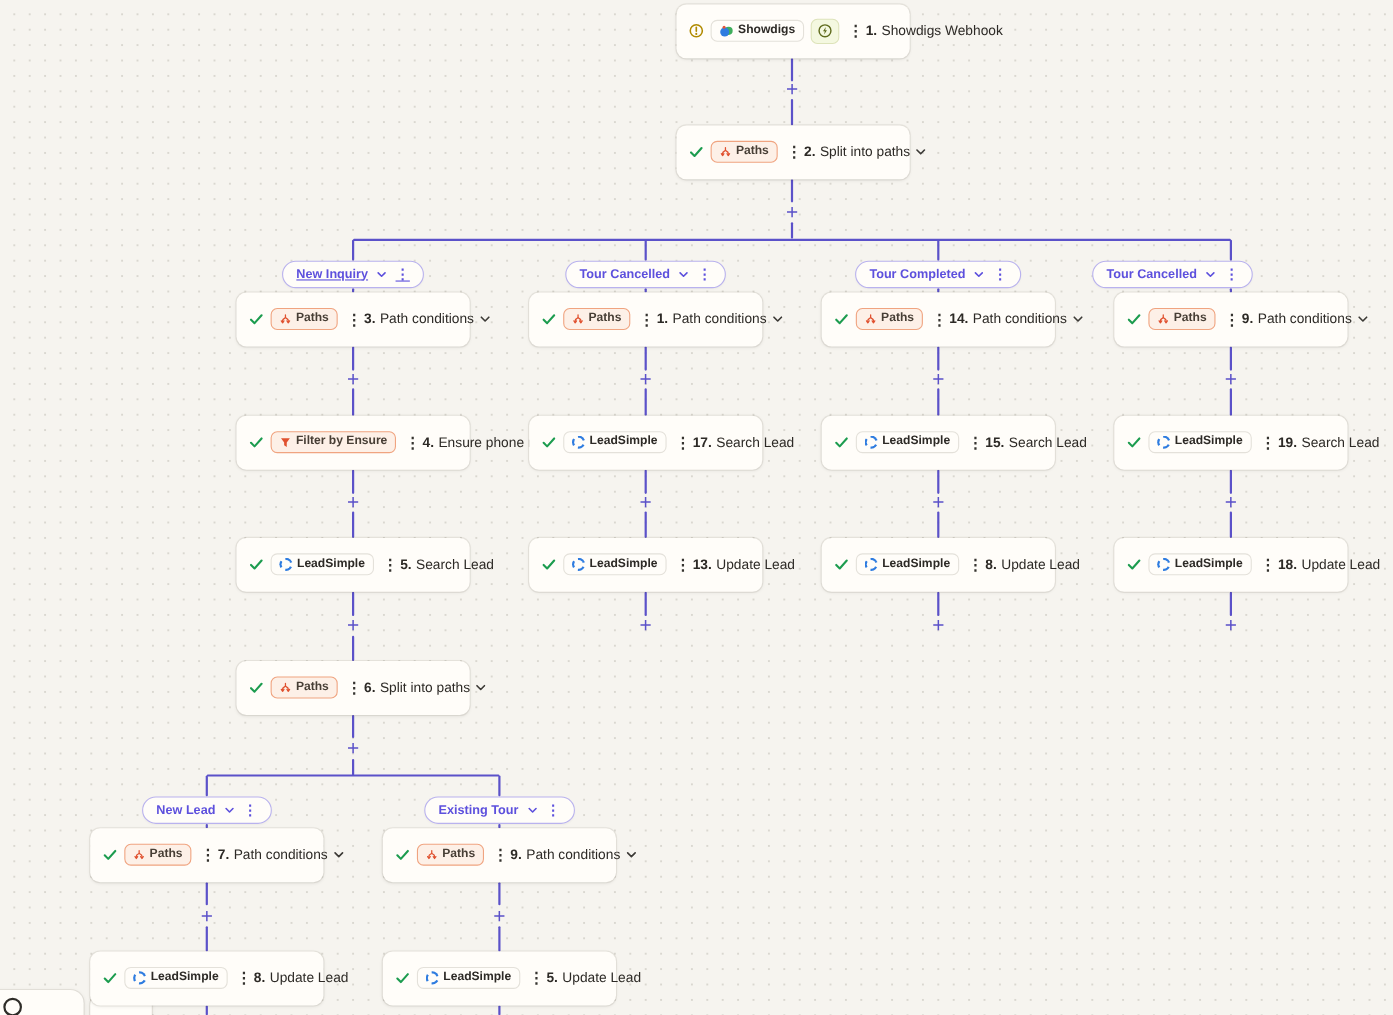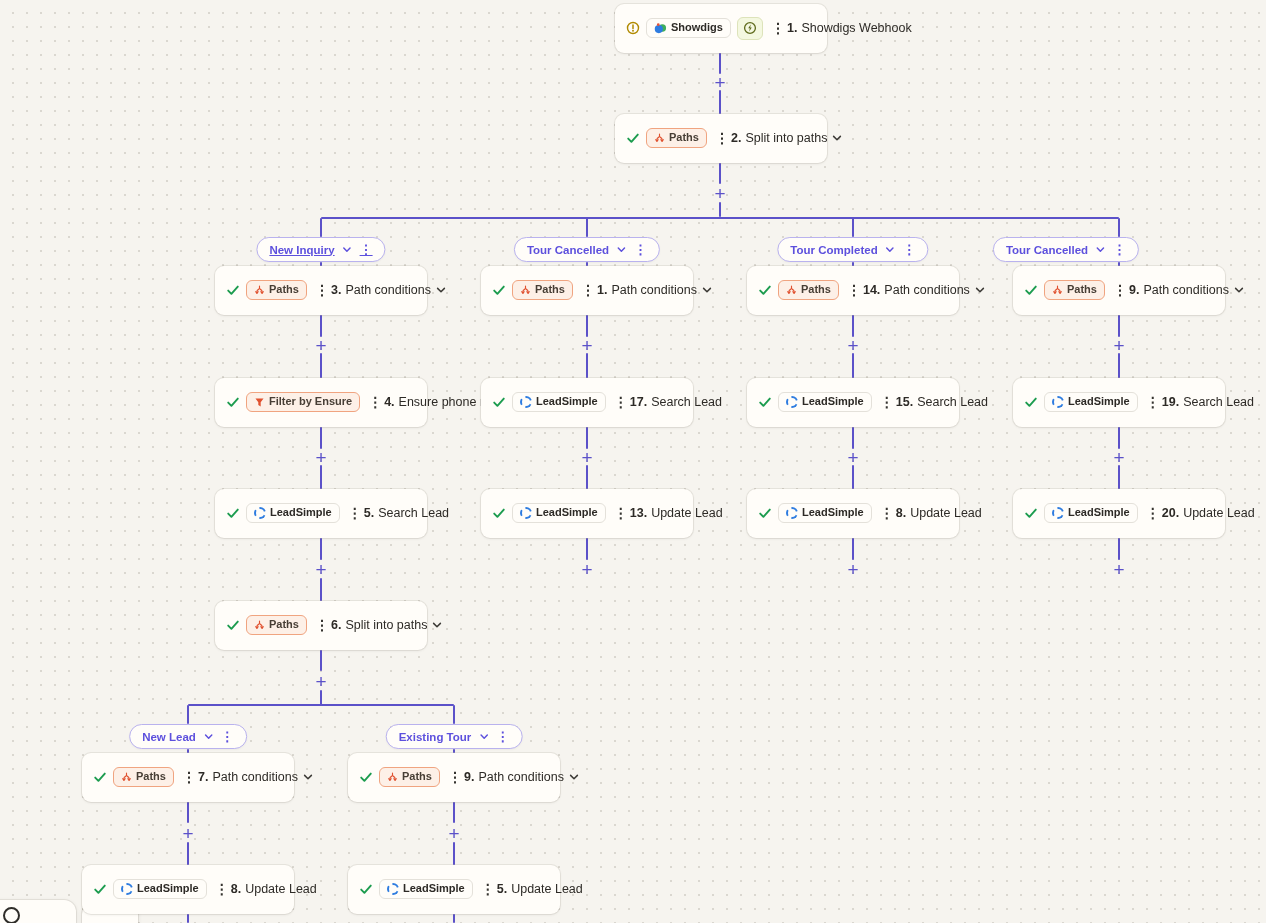--- a/index.html
+++ b/index.html
@@ -635,21 +635,21 @@
       <span class="badge app">
         <span class="badge-icon">
             <span class="ls-ring"></span>
           </span>
         <span class="badge-label">LeadSimple</span>
       </span>
 
       <span class="kebab">⋮</span>
     </div>
     <div class="row bottom">
-      <span class="num">20.</span>
+      <span class="num">18.</span>
       <span class="title">Update Lead</span>
 
     </div>
   </div>
     <div class="pill" style="left: 321px; top: 237px; text-decoration: underline;">
     <span class="pill-label">New Inquiry</span>
     <span class="pill-chev">
         <svg width="11" height="11" viewBox="0 0 12 12">
           <path d="M2.6 4.4 L6 7.8 L9.4 4.4" fill="none" stroke="#5d50dd" stroke-width="1.6" stroke-linecap="round" stroke-linejoin="round"></path>
         </svg>

